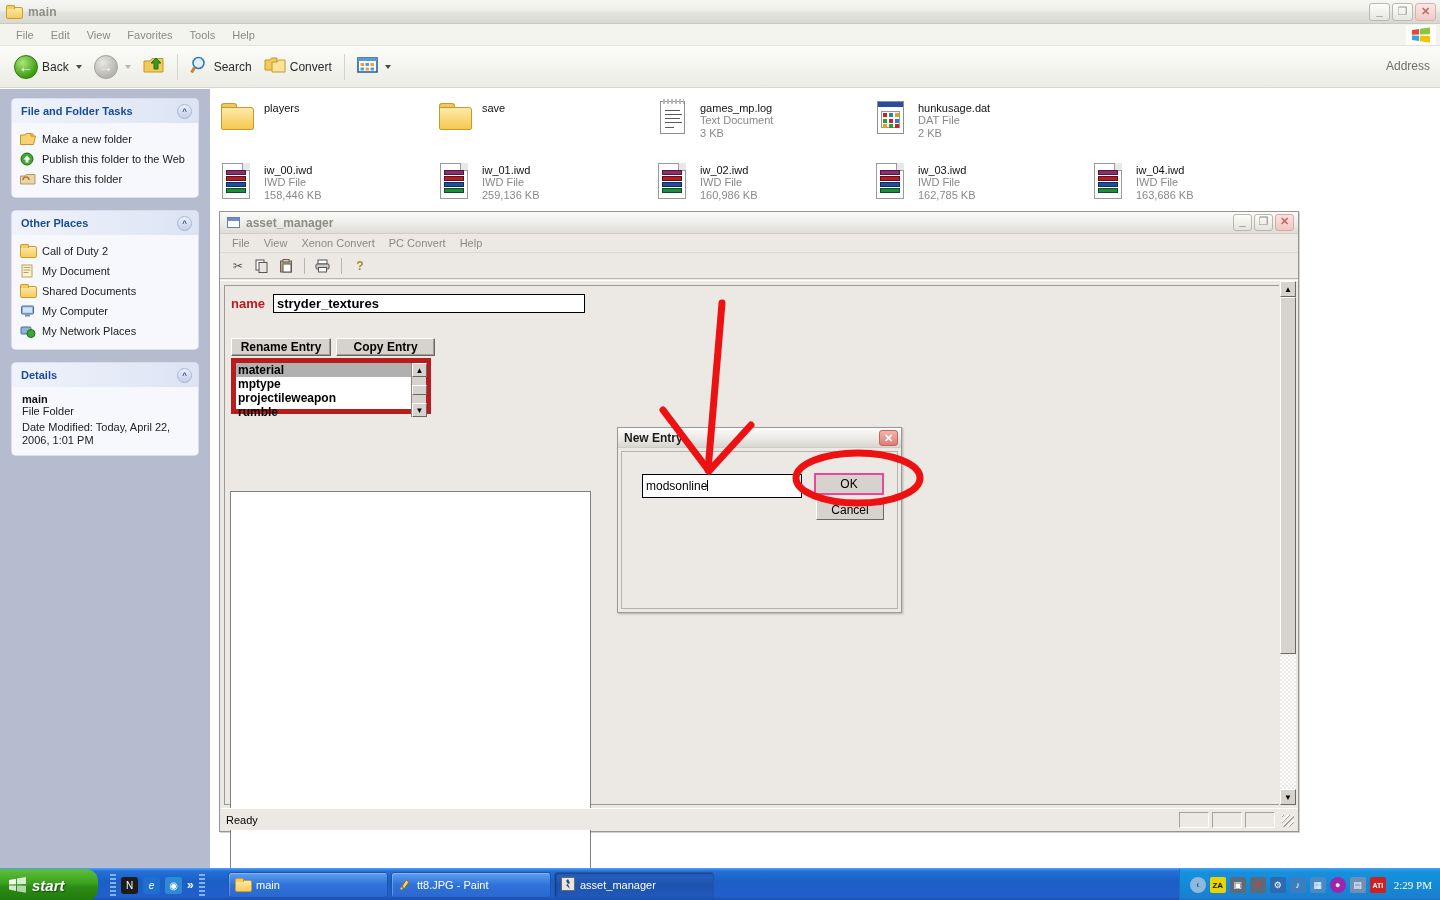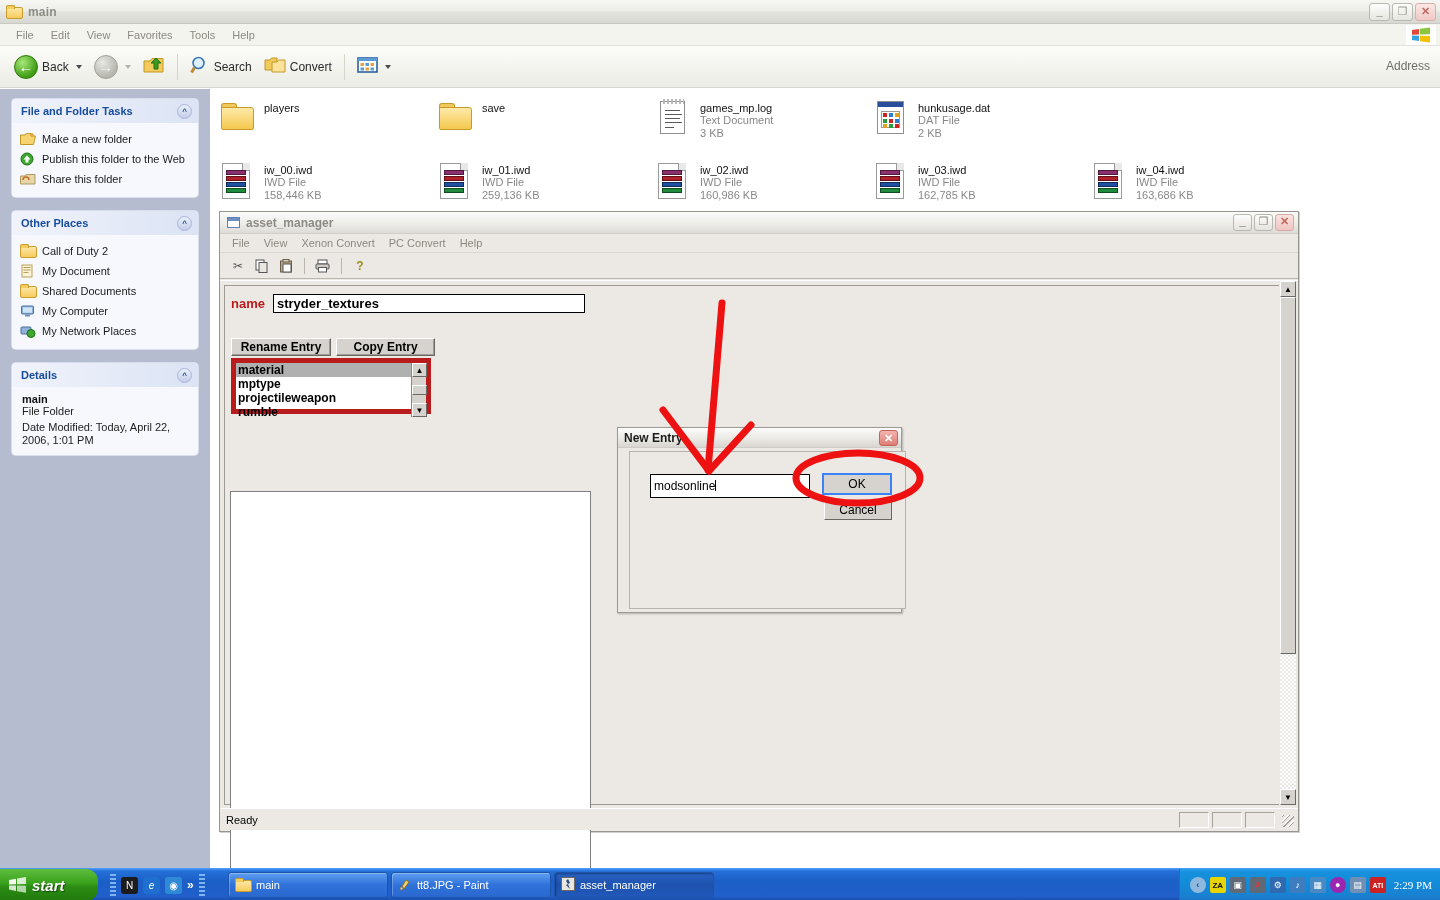--- a/index.html
+++ b/index.html
@@ -199,26 +199,26 @@
   
   #newentry{ position:absolute; left:617px; top:427px; width:285px; height:186px;
      background:#ece9e4; border:1px solid #9d9a95;
      box-shadow:1px 1px 2px rgba(0,0,0,.25);}
   .ne-title{ height:20px; background:linear-gradient(to bottom,#fcfcfb,#e9e7e3 60%,#d9d6d1);
      display:flex; align-items:center; position:relative; border-bottom:1px solid #cfccc7;}
   .ne-title .tt{ font-size:12px; font-weight:bold; color:#1c1c1c; margin-left:6px;}
   .ne-close{ position:absolute; right:3px; top:2px; width:19px;height:16px;border-radius:3px;
      background:linear-gradient(to bottom,#f4b4ae,#de7d74); border:1px solid #c0655c;
      color:#fff; font-size:11px; font-weight:bold; display:flex;align-items:center;justify-content:center;}
-  .ne-body{ position:absolute; left:3px; top:23px; width:277px; height:158px; border:1px solid #b6b3ae; background:#ece9e4;margin-left:8px;}
+  .ne-body{ position:absolute; left:3px; top:23px; width:277px; height:158px; border:1px solid #b6b3ae; background:#ece9e4;}
   .ne-input{ position:absolute; left:20px; top:22px; width:160px; height:24px; background:#fff;
      border:1px solid #000; font-size:12px; padding:4px 3px 0 3px; color:#000;}
   .ne-caret{ display:inline-block; width:1px; height:11px; background:#000; vertical-align:-1px;}
   .ne-ok{ position:absolute; left:192px; top:21px; width:70px; height:22px; background:#d6d3ce;
-     border:2px solid #3b82f6; font-size:12px; color:#000; display:flex;align-items:center;justify-content:center;}
+     border:2px solid #ec4899; font-size:12px; color:#000; display:flex;align-items:center;justify-content:center;}
   .ne-cancel{ position:absolute; left:194px; top:48px; width:68px; height:20px; background:#d6d3ce;
      border-top:1px solid #fff;border-left:1px solid #fff;border-right:1px solid #6b6864;border-bottom:1px solid #6b6864;
      font-size:12px; color:#000; display:flex;align-items:center;justify-content:center;}
 
   
   #annot{ position:absolute; left:0; top:0; width:1440px; height:900px; pointer-events:none;}
 
   
   #taskbar{ position:absolute; left:0; bottom:0; width:1440px; height:32px;
      background:linear-gradient(to bottom,#3f8df4 0%,#246fd6 8%,#1b5fc6 40%,#215fcb 88%,#1a4fae 100%);

